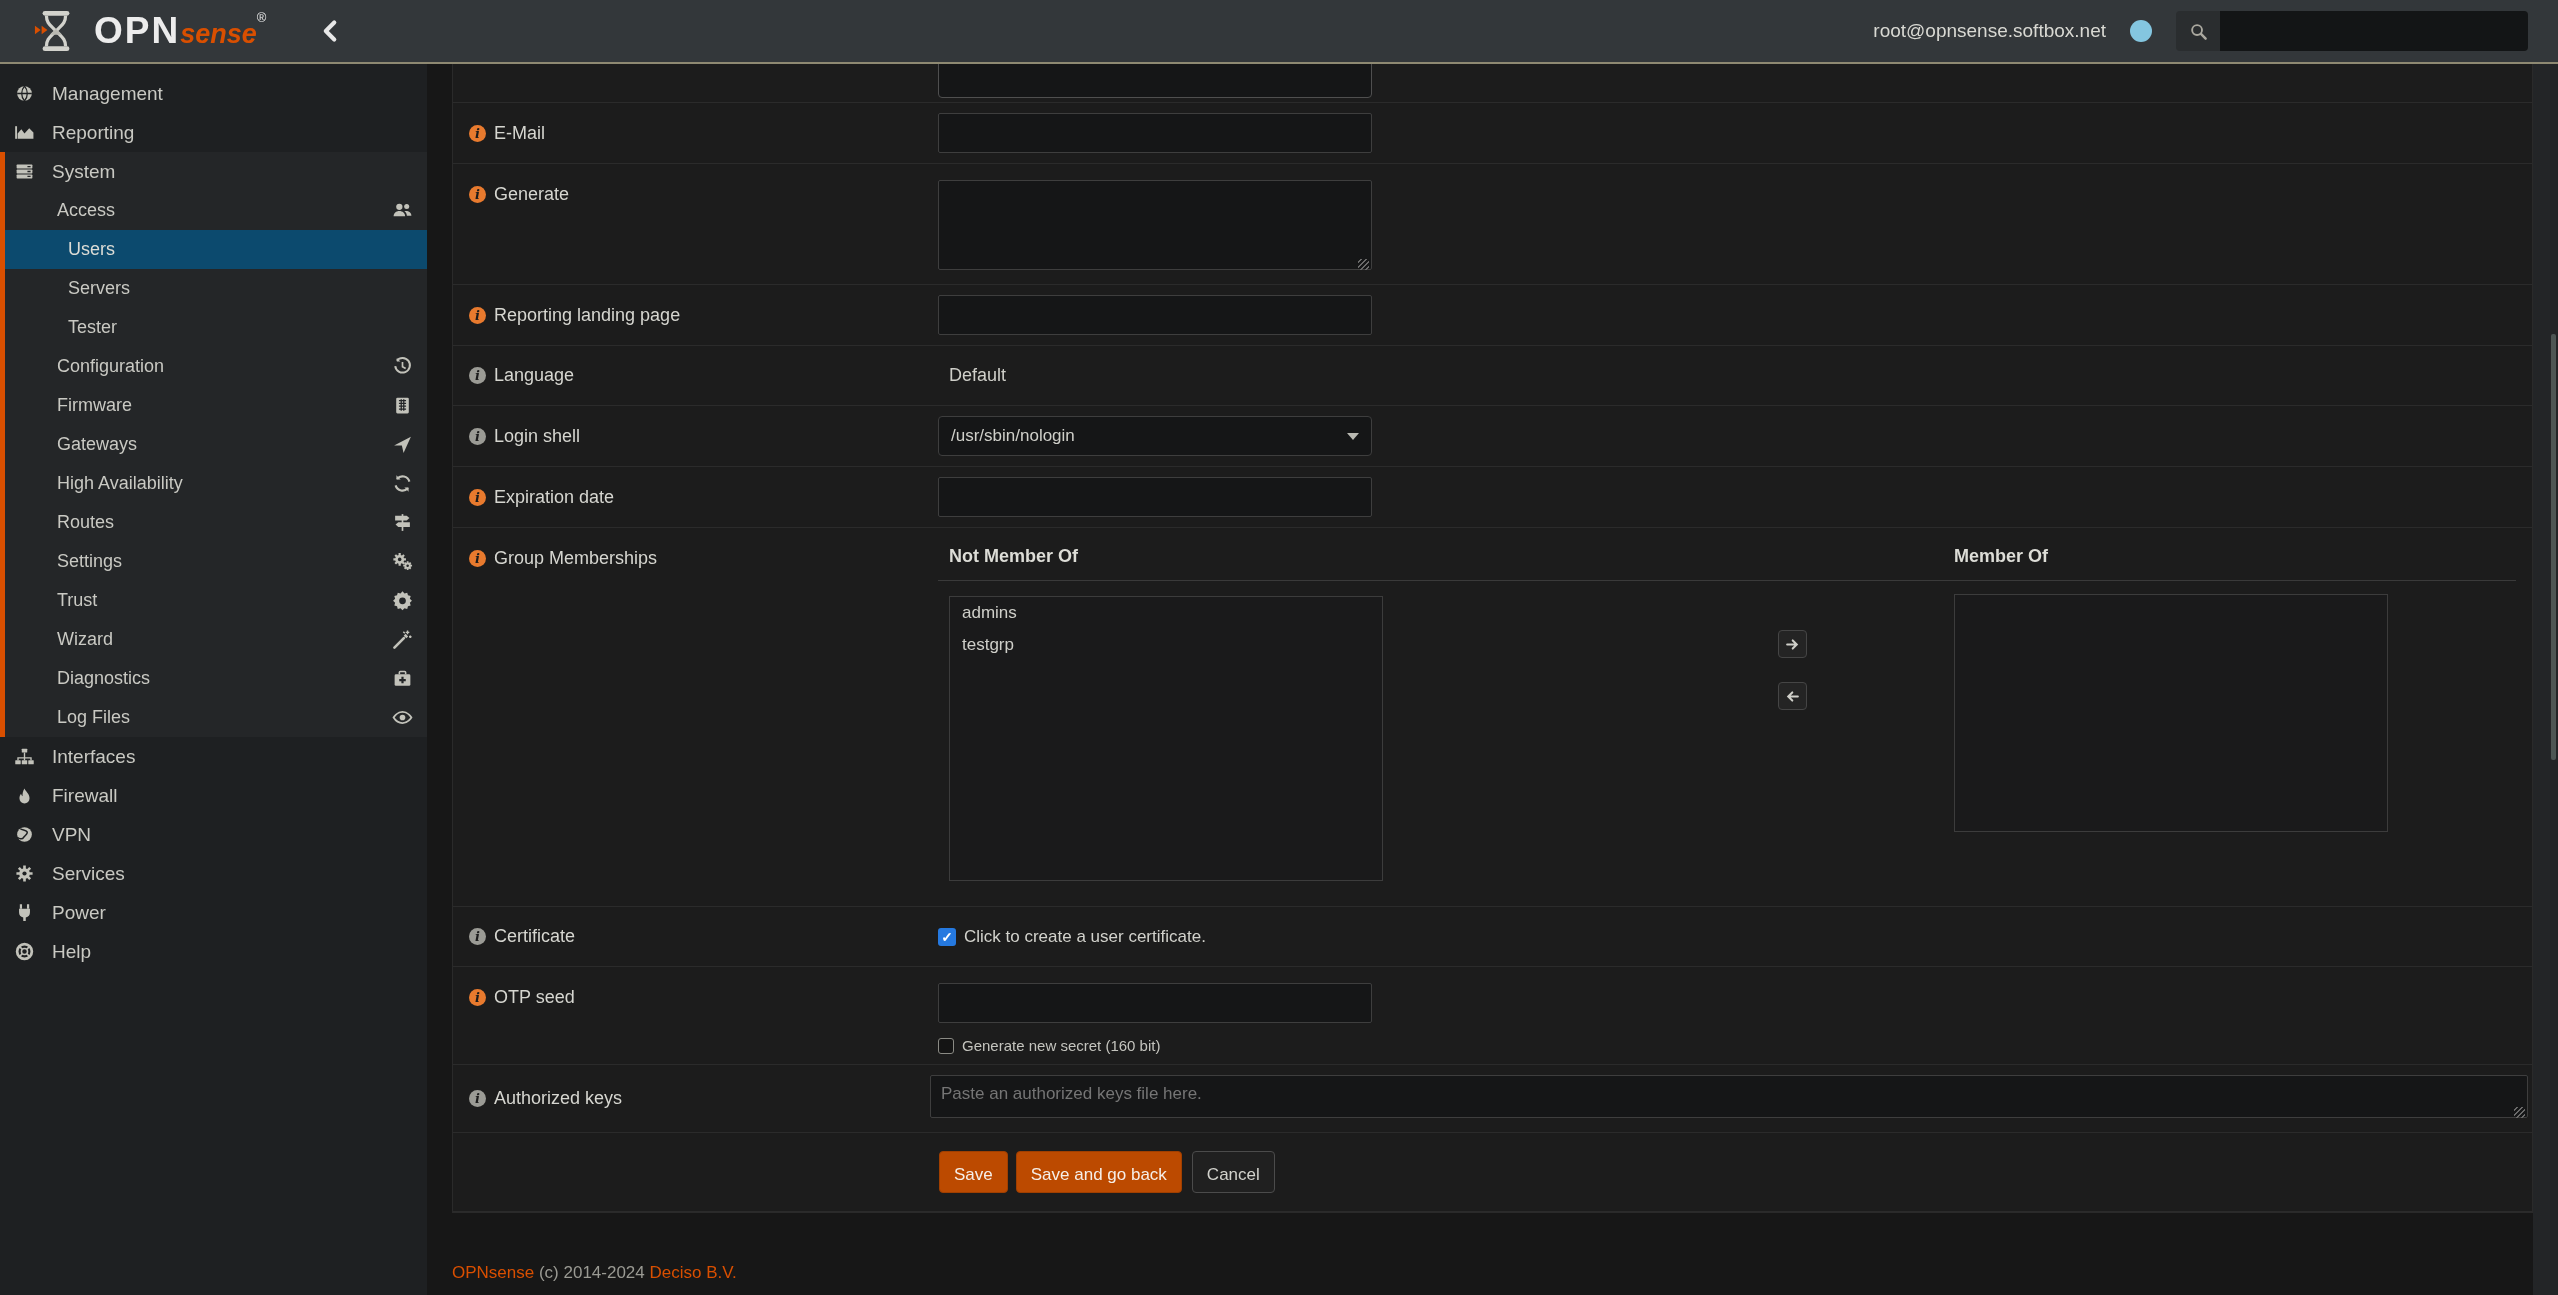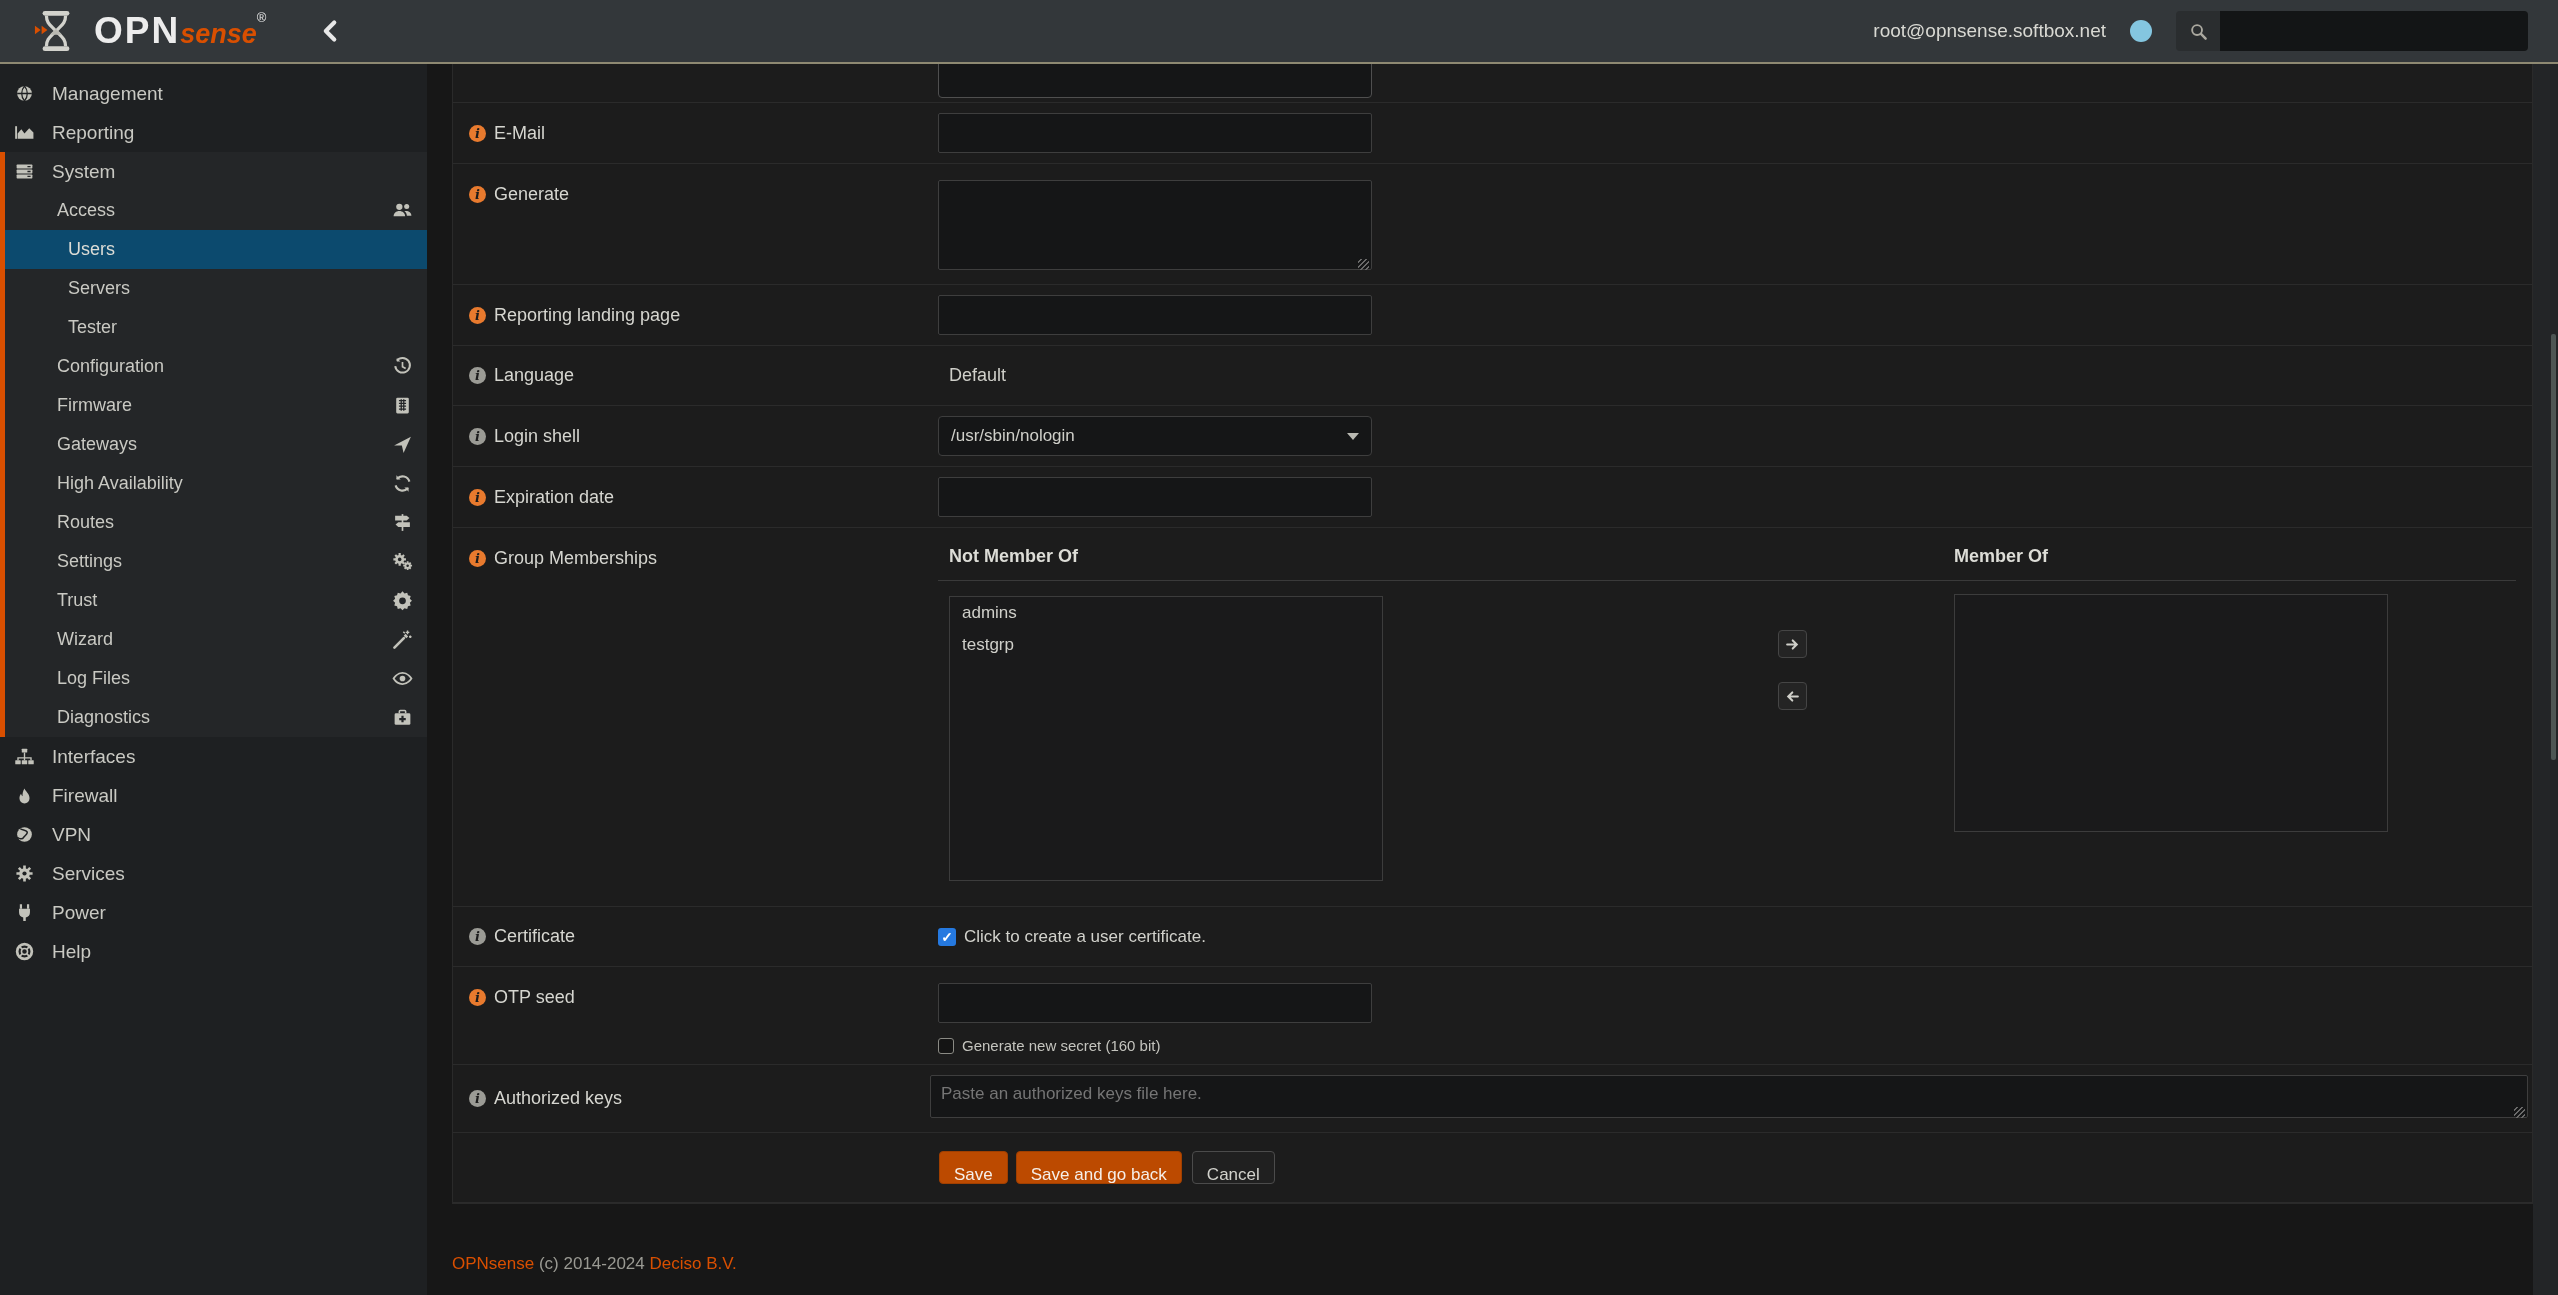--- a/index.html
+++ b/index.html
@@ -81,21 +81,21 @@
   
   .chk-row { display:flex; align-items:center; gap:8px; }
   .chk { width:18px; height:18px; border-radius:3px; flex:none; }
   .chk.checked { background:#2579e0; color:#fff; font-size:14px; font-weight:bold; display:flex; align-items:center; justify-content:center; }
   .chk.empty { width:16px; height:16px; background:#141414; border:1px solid #8a8a84; }
   .chk-label { font-size:17px; color:#d2d2cc; }
   .chk-label.small { font-size:15px; color:#c4c4be; }
 
   
   .btn-row { border-bottom:1px solid #2b2b2b; padding:18px 16px 18px 486px; display:flex; gap:8px; }
-  .btn { height:33px; border-radius:4px; font-size:17px; padding:13px 14px; cursor:pointer; border:1px solid transparent;
+  .btn { height:42px; border-radius:4px; font-size:17px; padding:13px 14px; cursor:pointer; border:1px solid transparent;
          font-family:"Liberation Sans",sans-serif; }
   .btn.primary { background:#bc4a00; border-color:#a03f00; color:#f6efe8; }
   .btn.default { background:#202020; border-color:#4b4b4b; color:#d2d2cc; margin-left:2px; }
 
   
   .footer { margin-top:50px; font-size:17px; color:#9a9a93; }
   .footer a { color:#d94f00; text-decoration:none; cursor:pointer; }
 
   
   .scroll-track { position:absolute; right:0; top:64px; width:25px; height:1231px; background:#232527; }
@@ -282,35 +282,35 @@
         <span>Wizard</span>
         <span class="sic-r">
             <svg viewBox="0 0 20 20">
               <path d="M2.3 17.7l9-9" stroke="currentColor" stroke-width="2.5" stroke-linecap="round"></path>
               <path d="M12 5.5l2.5 2.5" stroke="currentColor" stroke-width="2.5"></path>
               <path d="M14.8 1.5v3.4M13.1 3.2h3.4M17.4 6.2v2.4M16.2 7.4h2.4M10.8 2.6l1.4 1.4" stroke="currentColor" stroke-width="1.4"></path>
             </svg>
           </span>
       </div>
       <div class="sitem sub1">
-        <span>Log Files</span>
-        <span class="sic-r">
-            <svg viewBox="0 0 20 20">
-              <path d="M1.5 10S4.8 4.7 10 4.7 18.5 10 18.5 10 15.2 15.3 10 15.3 1.5 10 1.5 10z" fill="none" stroke="currentColor" stroke-width="1.7"></path>
-              <circle cx="10" cy="10" r="2.7" fill="currentColor"></circle>
-            </svg>
-          </span>
-      </div>
-      <div class="sitem sub1">
         <span>Diagnostics</span>
         <span class="sic-r">
             <svg viewBox="0 0 20 20">
               <rect x="2.5" y="6" width="15" height="11" rx="1.3" fill="currentColor"></rect>
               <path d="M7 6V4.3c0-.5.4-.9.9-.9h4.2c.5 0 .9.4.9.9V6" fill="none" stroke="currentColor" stroke-width="1.5"></path>
               <path d="M10 8.4v6.2M6.9 11.5h6.2" stroke="#242628" stroke-width="2.1"></path>
+            </svg>
+          </span>
+      </div>
+      <div class="sitem sub1">
+        <span>Log Files</span>
+        <span class="sic-r">
+            <svg viewBox="0 0 20 20">
+              <path d="M1.5 10S4.8 4.7 10 4.7 18.5 10 18.5 10 15.2 15.3 10 15.3 1.5 10 1.5 10z" fill="none" stroke="currentColor" stroke-width="1.7"></path>
+              <circle cx="10" cy="10" r="2.7" fill="currentColor"></circle>
             </svg>
           </span>
       </div>
     </div>
 
     <div class="sitem">
       <span class="sic">
           <svg viewBox="0 0 20 20">
             <g fill="currentColor">
               <rect x="7.4" y="2.5" width="5.2" height="3.8" rx=".5"></rect>

